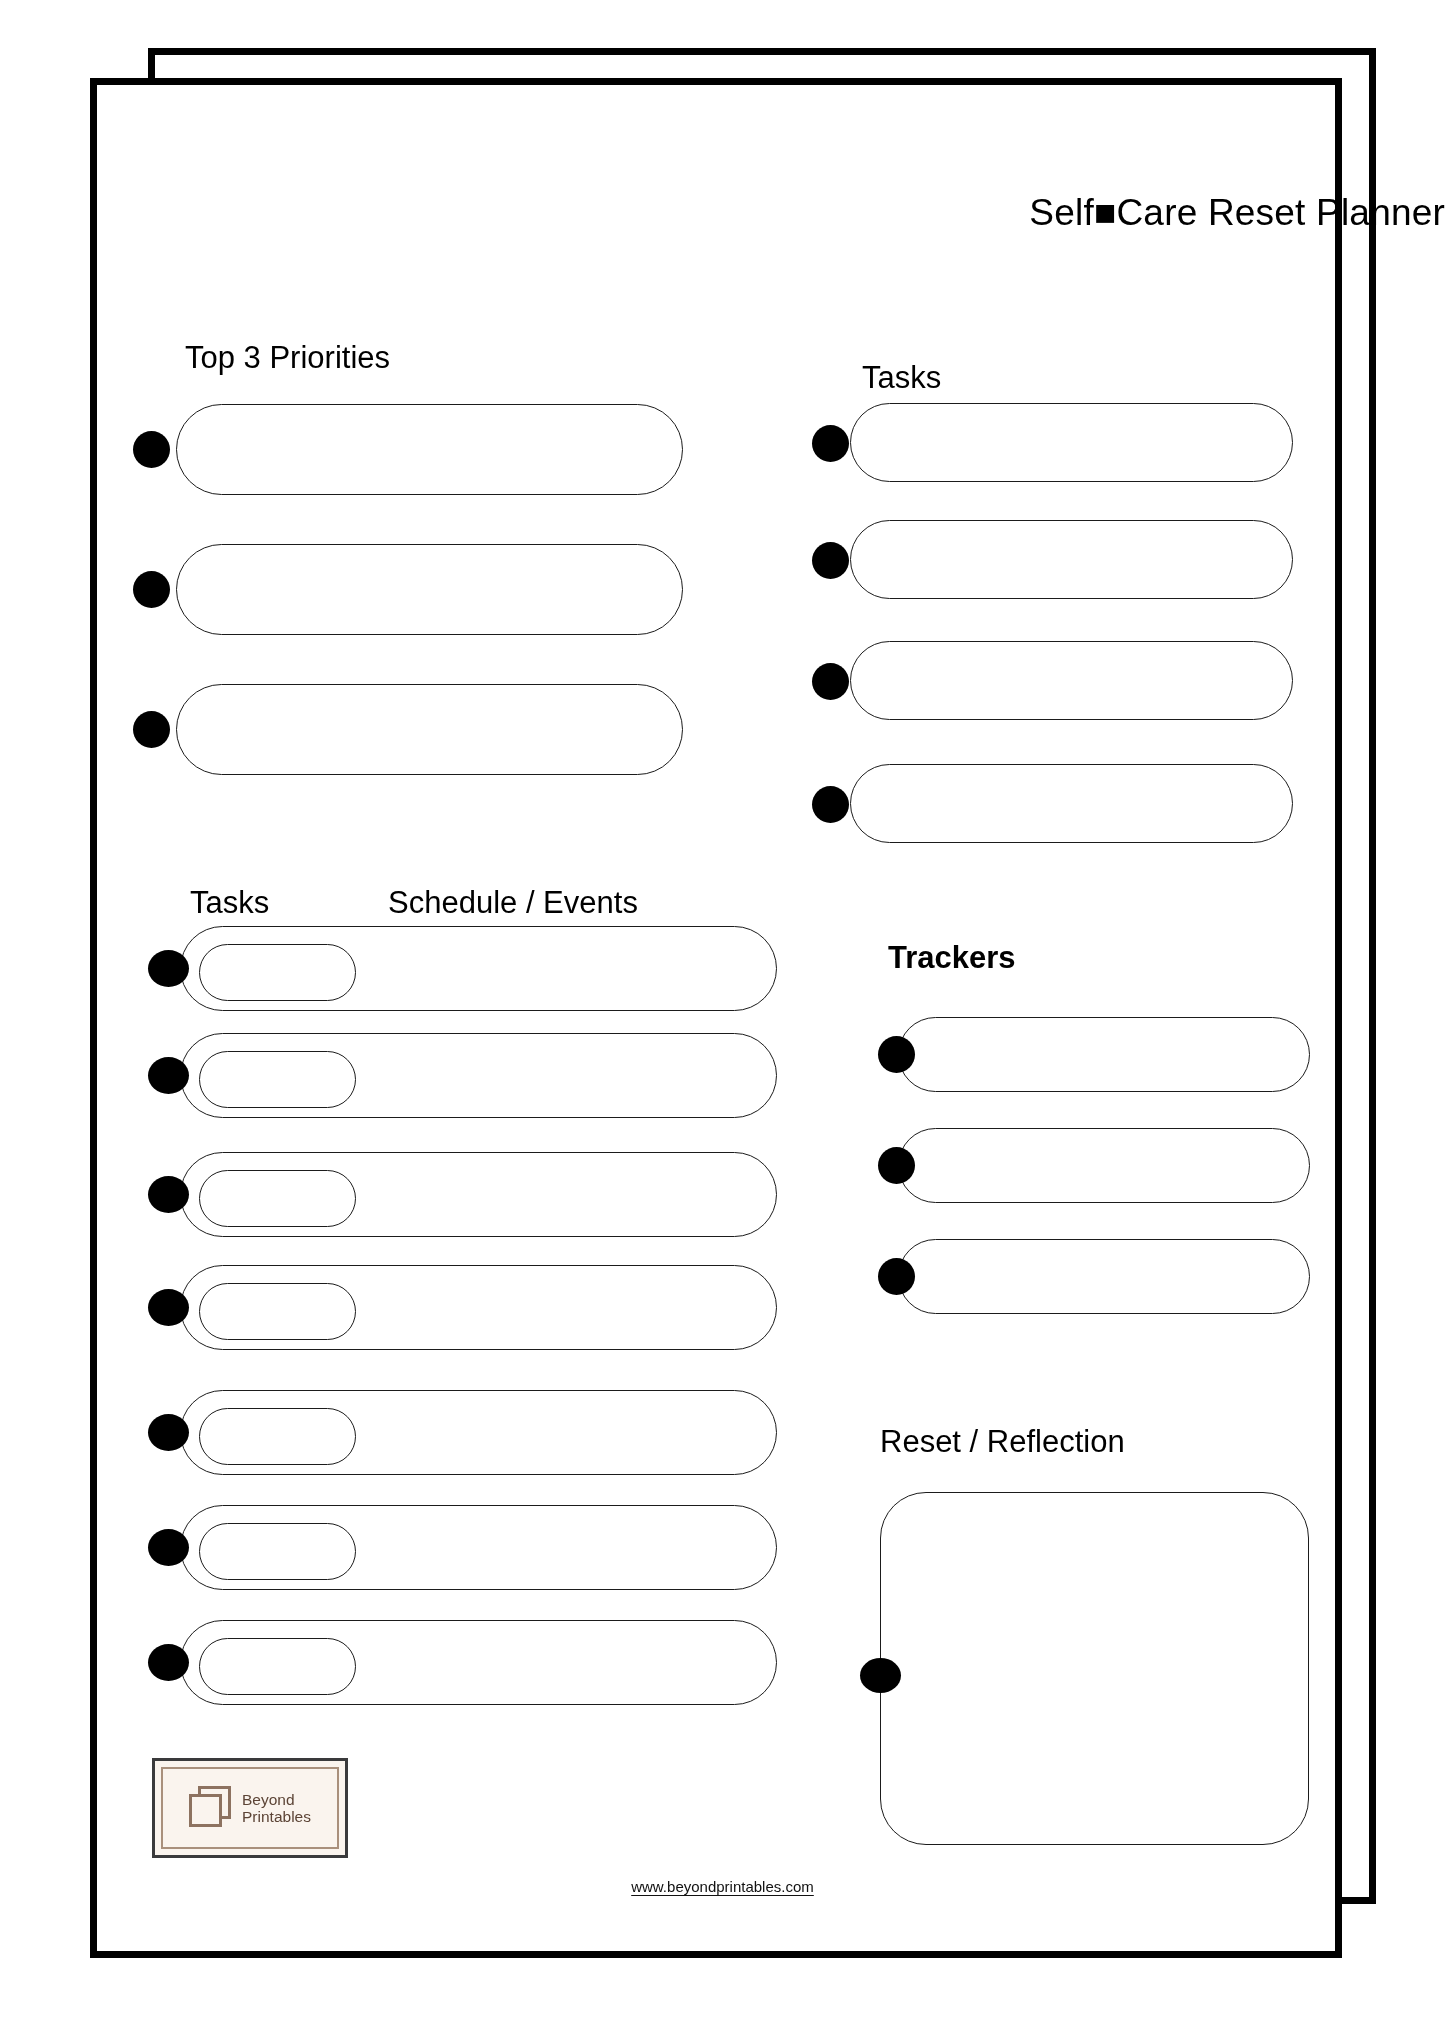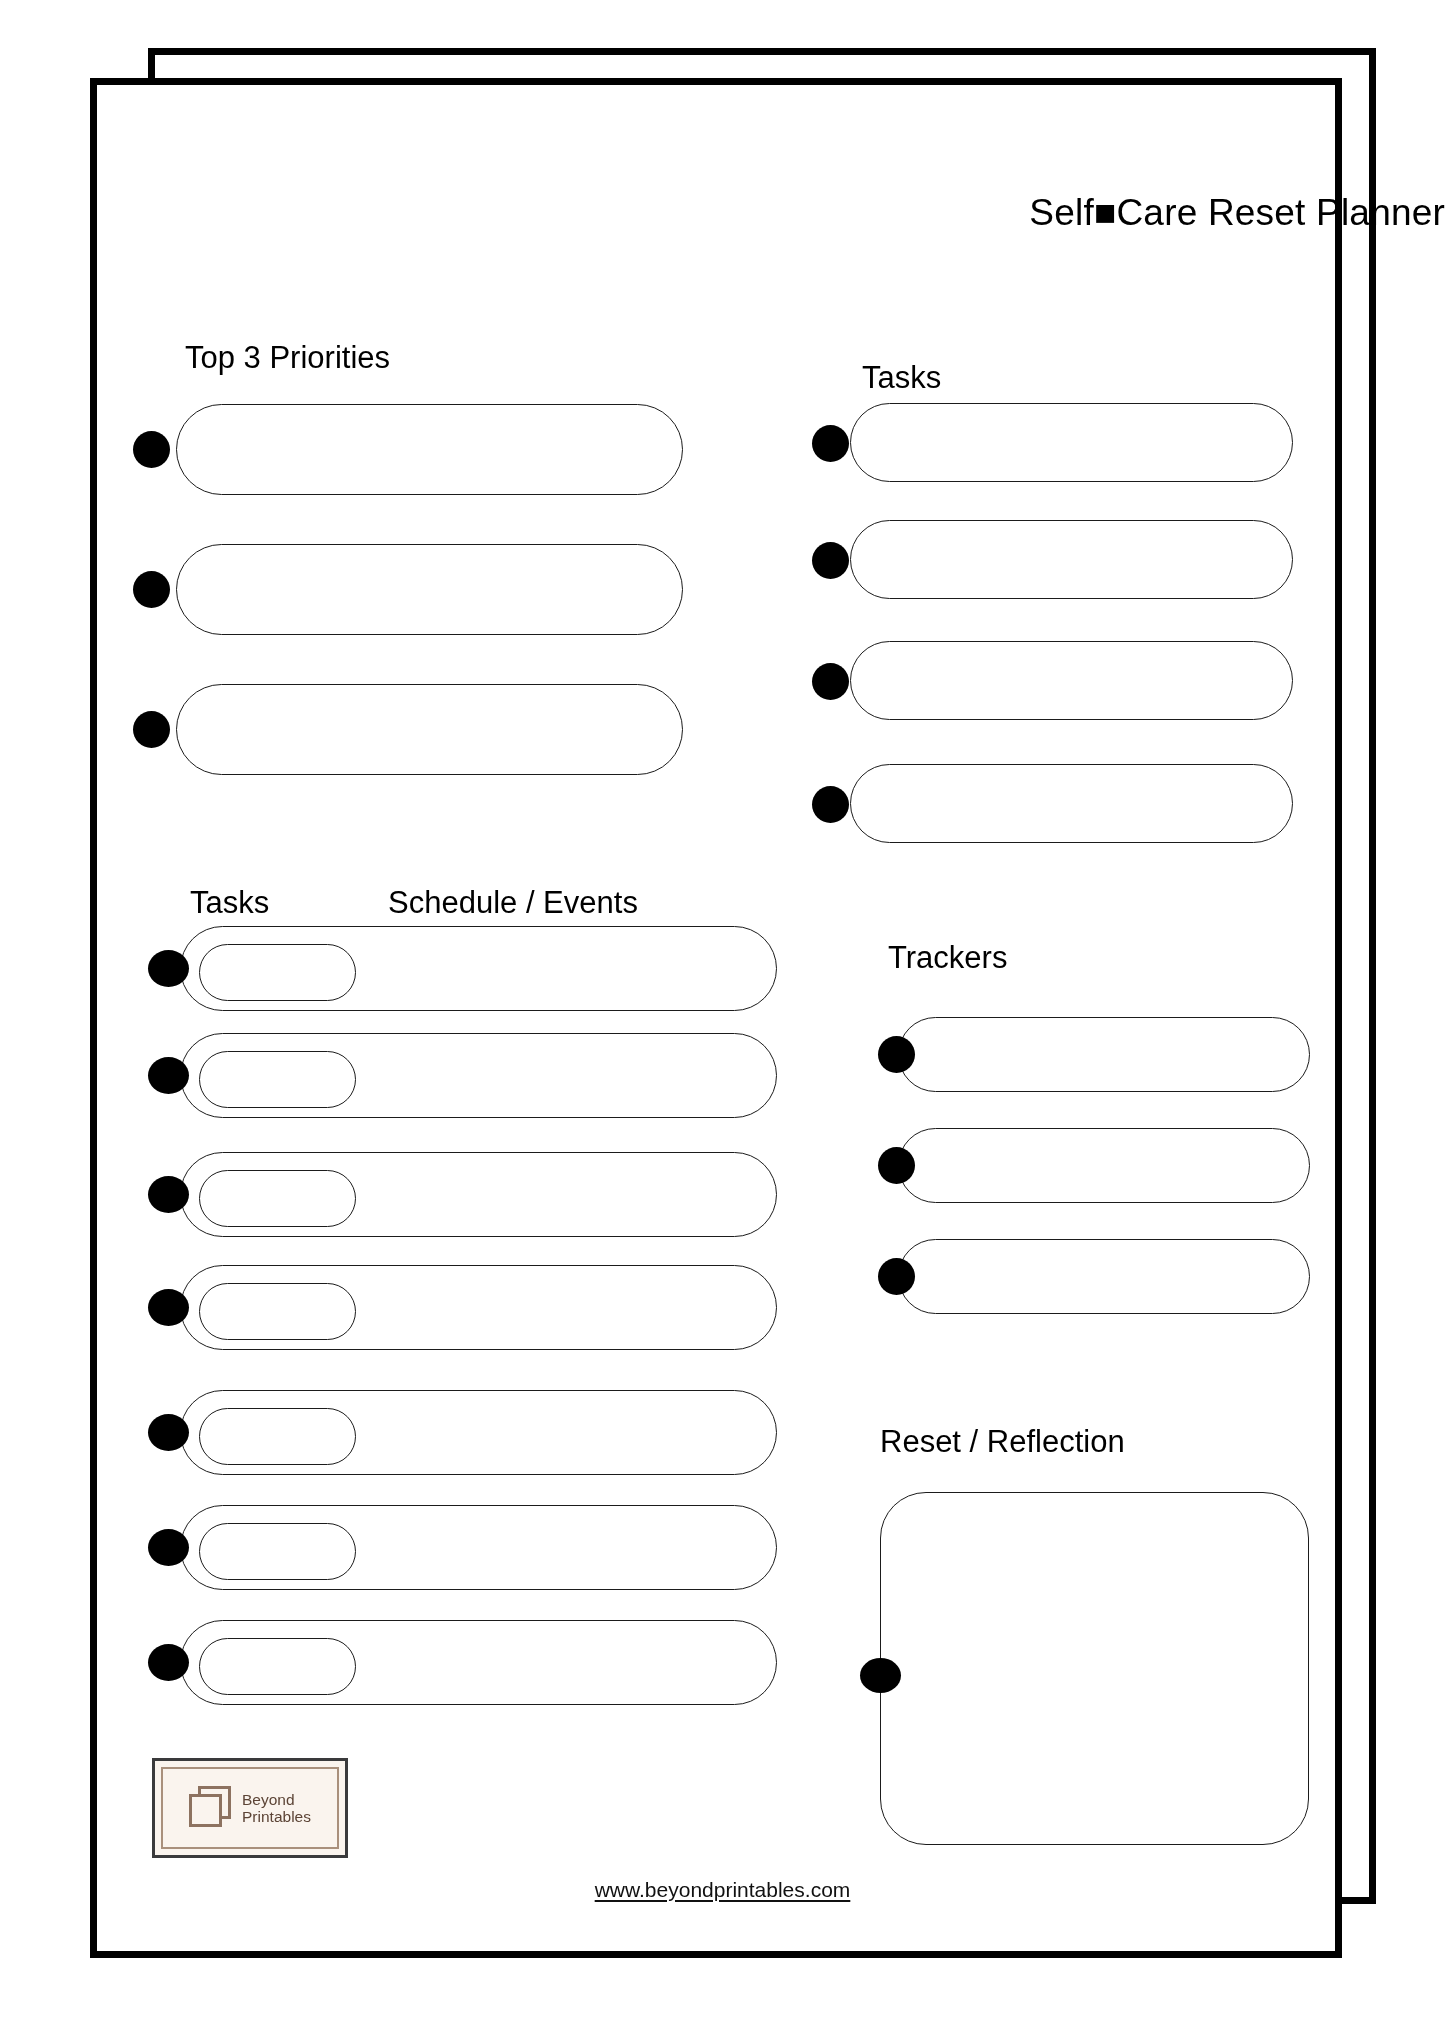--- a/index.html
+++ b/index.html
@@ -160,21 +160,21 @@
     white-space: nowrap;
   }
 
   
   .footer-url {
     position: absolute;
     left: 0;
     top: 1878px;
     width: 1445px;
     text-align: center;
-    font-size: 21px;
+    font-size: 15px;
     color: #111;
   }
   .footer-url span {
     text-decoration: underline;
     text-underline-offset: 3px;
   }
 </style>
 </head>
 <body>
 
@@ -236,21 +236,21 @@
     <div class="bullet" style="left:148px; top:1414px; width:41px; height:37px;"></div>
 
     <div class="pill round" style="left:180px; top:1505px; width:597px; height:85px;"></div>
     <div class="pill soft" style="left:199px; top:1523px; width:157px; height:57px;"></div>
     <div class="bullet" style="left:148px; top:1529px; width:41px; height:37px;"></div>
 
     <div class="pill round" style="left:180px; top:1620px; width:597px; height:85px;"></div>
     <div class="pill soft" style="left:199px; top:1638px; width:157px; height:57px;"></div>
     <div class="bullet" style="left:148px; top:1644px; width:41px; height:37px;"></div>
 
-    <div class="heading" style="left:888px; top:940px;">Trackers</div>
+    <div class="heading" style="left:888px; top:940px;font-weight:bold;">Trackers</div>
 
     <div class="pill round" style="left:898px; top:1017px; width:412px; height:75px;"></div>
     <div class="bullet" style="left:878px; top:1036px; width:37px; height:37px;"></div>
 
     <div class="pill round" style="left:898px; top:1128px; width:412px; height:75px;"></div>
     <div class="bullet" style="left:878px; top:1147px; width:37px; height:37px;"></div>
 
     <div class="pill round" style="left:898px; top:1239px; width:412px; height:75px;"></div>
     <div class="bullet" style="left:878px; top:1258px; width:37px; height:37px;"></div>
 

